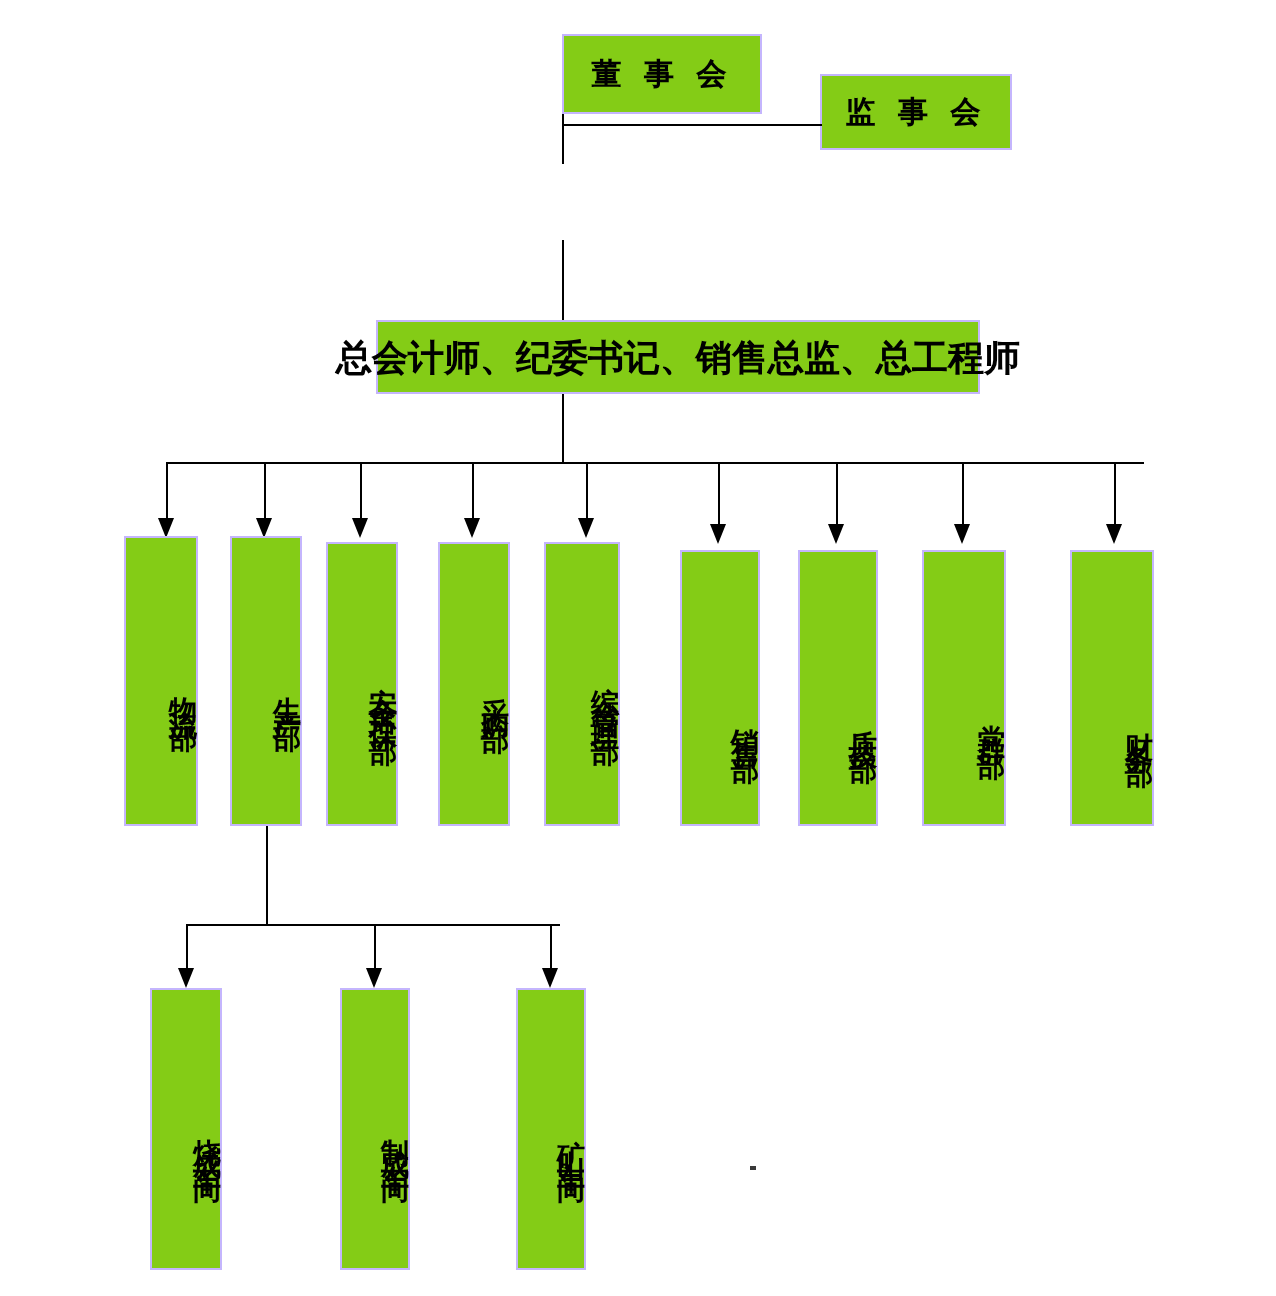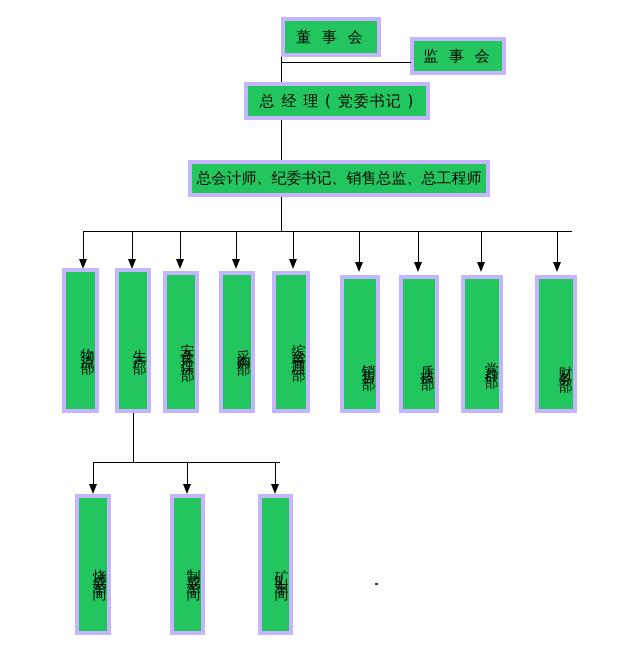--- a/index.html
+++ b/index.html
@@ -13,39 +13,40 @@
   #org-chart {
     position: relative;
     width: 638px;
     height: 648px;
     background: #ffffff;
     overflow: hidden;
   }
   .node {
     position: absolute;
     box-sizing: border-box;
-    border: 4px solid #c4b5fd;
-    background: #22c55e;
+    border: 1px solid #c4b5fd;
+    background: #84cc16;
     display: flex;
     align-items: center;
     justify-content: center;
     color: #000000;
+    font-weight: bold;
   }
   
   .node.horiz {
     font-size: 15px;
     letter-spacing: 3px;
     white-space: nowrap;
   }
   .node.horiz.tight {
     letter-spacing: 1px;
   }
   .node.horiz.plain {
     letter-spacing: 0px;
-    font-size: 15px;
+    font-size: 18px;
   }
   
   .node.vert {
     writing-mode: vertical-rl;
     text-orientation: upright;
     font-size: 14px;
     letter-spacing: 6px;
     align-items: flex-start;
     justify-content: center;
     padding-top: 10px;
@@ -92,23 +93,20 @@
   <div class="node horiz" style="left:410px; top:37px; width:96px; height:38px;">
     <span>监 事 会</span>
   </div>
 
   <div class="line v" style="left:281px; top:57px; height:6px;"></div>
 
   <div class="line h" style="left:281px; top:62px; width:130px;"></div>
 
   <div class="line v" style="left:281px; top:57px; height:25px;"></div>
 
-  <div class="node horiz tight" style="left:244px; top:82px; width:186px; height:38px;">
-    <span>总 经 理 ( 党委书记 )</span>
-  </div>
 
   <div class="line v" style="left:281px; top:120px; height:40px;"></div>
 
   <div class="node horiz plain" style="left:188px; top:160px; width:302px; height:37px;">
     <span>总会计师、纪委书记、销售总监、总工程师</span>
   </div>
 
   <div class="line v" style="left:281px; top:197px; height:35px;"></div>
 
   <div class="line h" style="left:83px; top:231px; width:489px;"></div>

